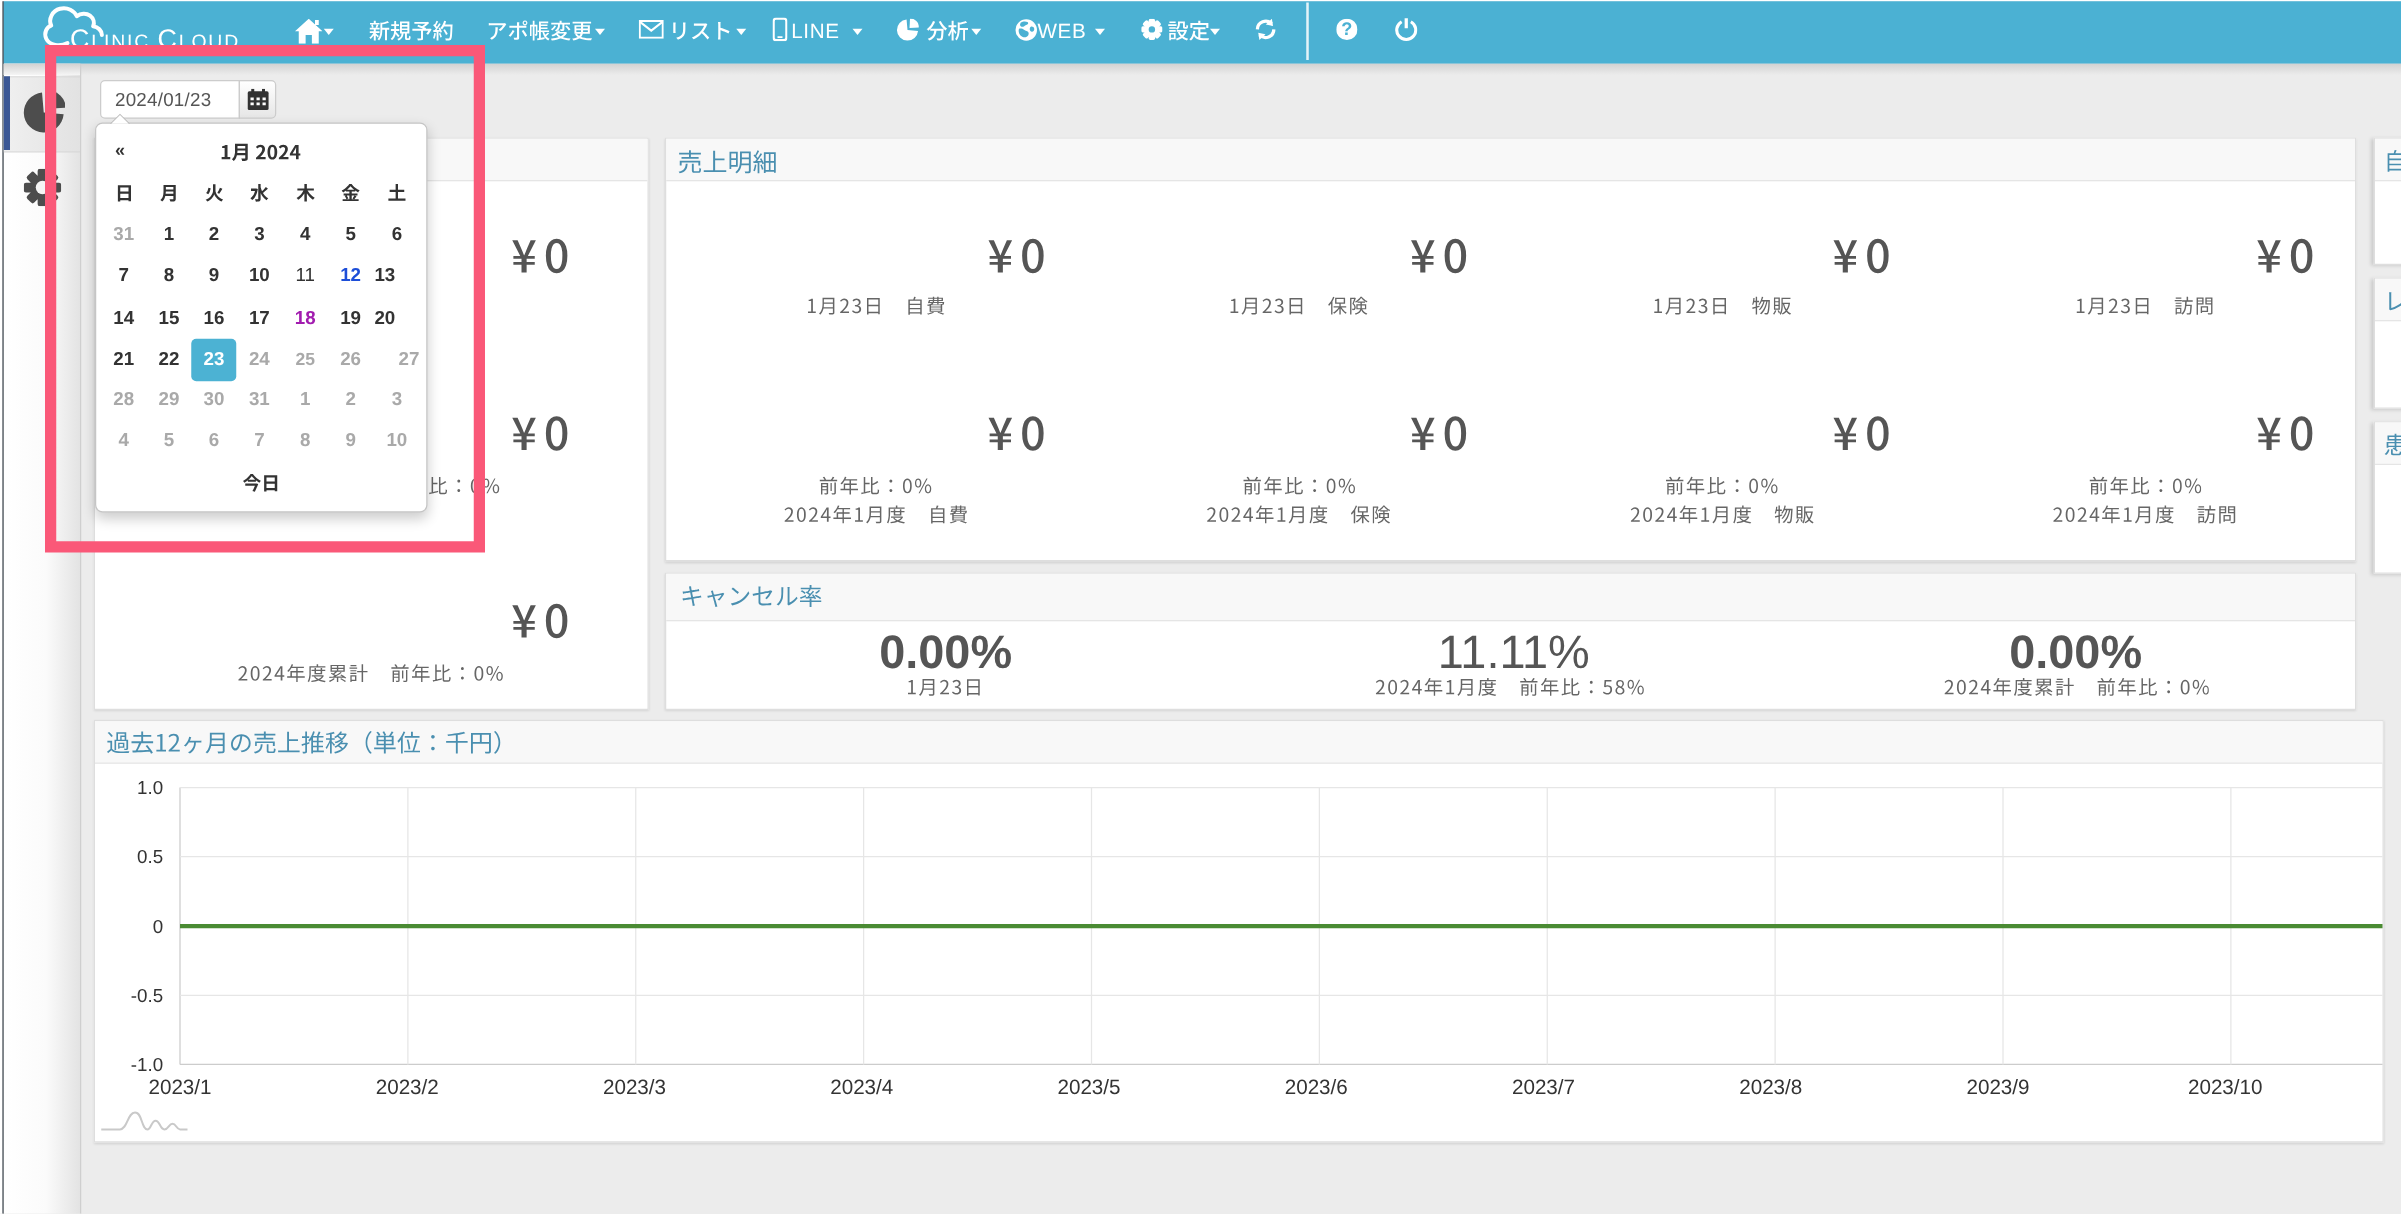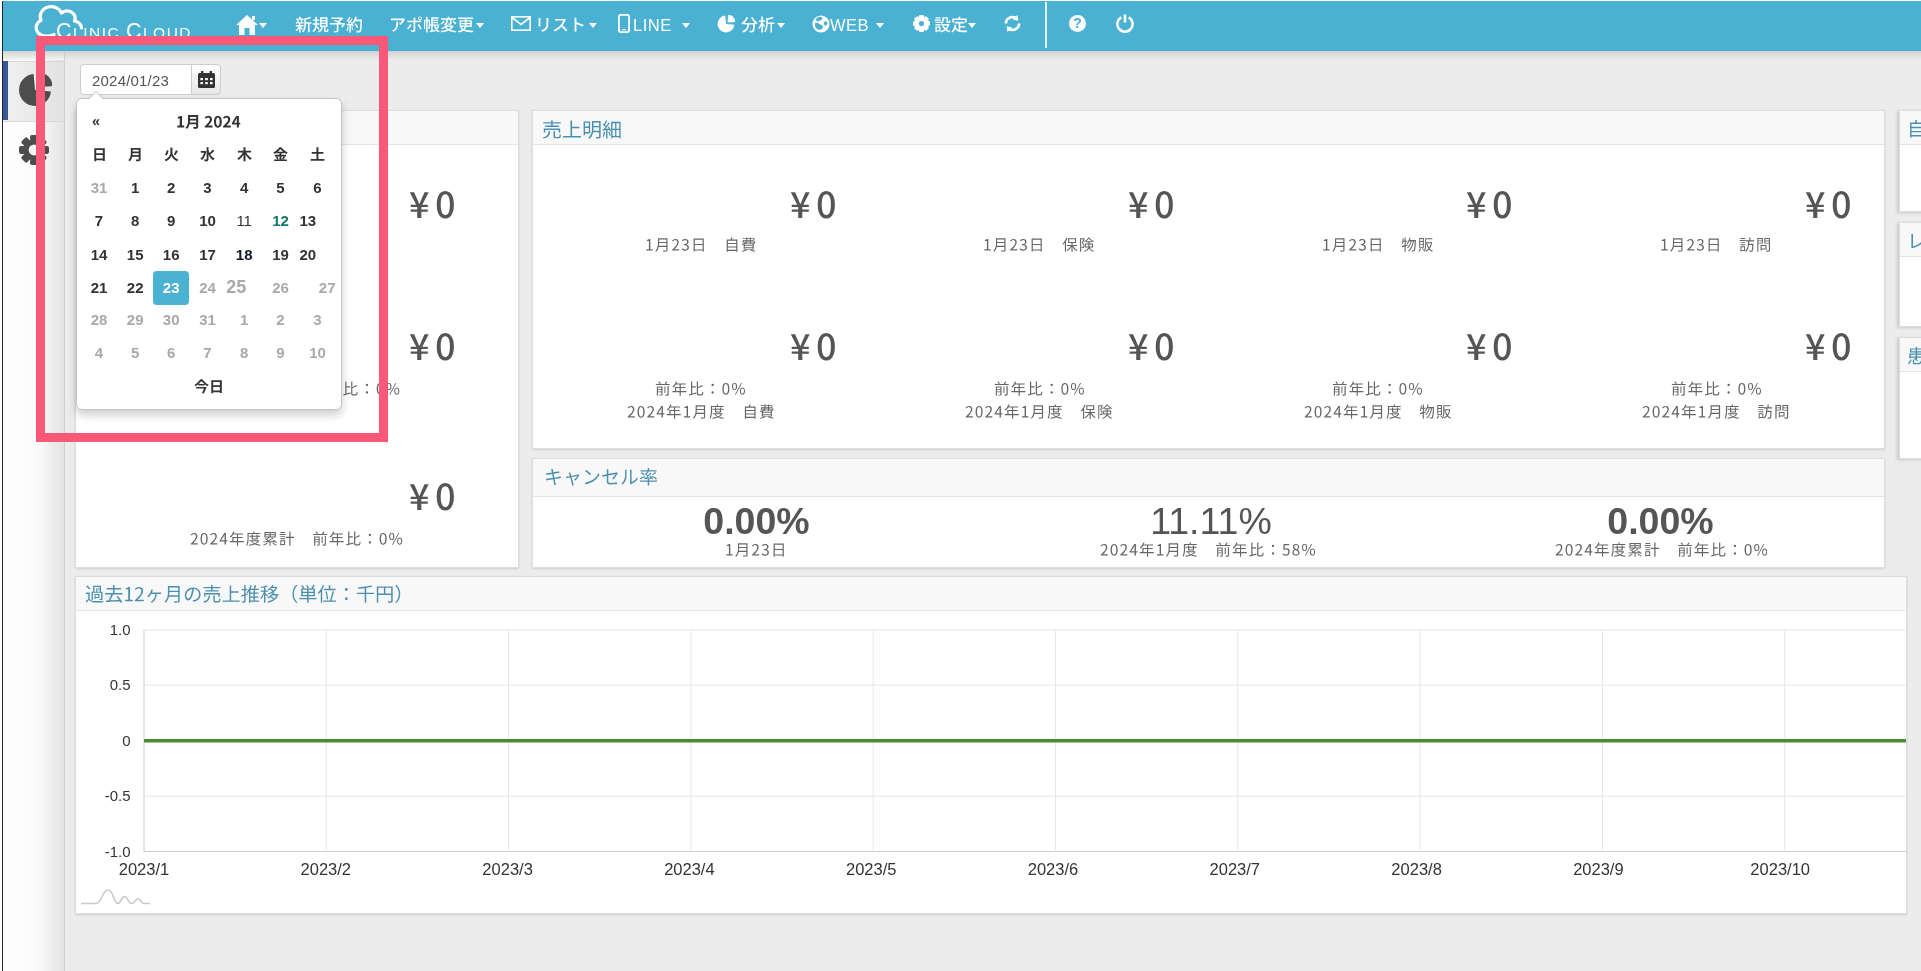--- a/index.html
+++ b/index.html
@@ -318,34 +318,34 @@
 <div style="position:absolute;z-index:52;left:153.2px;top:176.7px;width:36px;height:21px;text-align:center;font-size:15px;font-weight:bold;color:#333;line-height:21px">2</div>
 <div style="position:absolute;z-index:52;left:189.5px;top:176.7px;width:36px;height:21px;text-align:center;font-size:15px;font-weight:bold;color:#333;line-height:21px">3</div>
 <div style="position:absolute;z-index:52;left:226.2px;top:176.7px;width:36px;height:21px;text-align:center;font-size:15px;font-weight:bold;color:#333;line-height:21px">4</div>
 <div style="position:absolute;z-index:52;left:262.5px;top:176.7px;width:36px;height:21px;text-align:center;font-size:15px;font-weight:bold;color:#333;line-height:21px">5</div>
 <div style="position:absolute;z-index:52;left:299.5px;top:176.7px;width:36px;height:21px;text-align:center;font-size:15px;font-weight:bold;color:#333;line-height:21px">6</div>
 <div style="position:absolute;z-index:52;left:81px;top:209.9px;width:36px;height:21px;text-align:center;font-size:15px;font-weight:bold;color:#333;line-height:21px">7</div>
 <div style="position:absolute;z-index:52;left:117.19999999999999px;top:209.9px;width:36px;height:21px;text-align:center;font-size:15px;font-weight:bold;color:#333;line-height:21px">8</div>
 <div style="position:absolute;z-index:52;left:153.2px;top:209.9px;width:36px;height:21px;text-align:center;font-size:15px;font-weight:bold;color:#333;line-height:21px">9</div>
 <div style="position:absolute;z-index:52;left:189.5px;top:209.9px;width:36px;height:21px;text-align:center;font-size:15px;font-weight:bold;color:#333;line-height:21px">10</div>
 <div style="position:absolute;z-index:52;left:226.2px;top:209.9px;width:36px;height:21px;text-align:center;font-size:15px;font-weight:normal;color:#333;line-height:21px">11</div>
-<div style="position:absolute;z-index:52;left:262.5px;top:209.9px;width:36px;height:21px;text-align:center;font-size:15px;font-weight:bold;color:#0f766e;line-height:21px">12</div>
+<div style="position:absolute;z-index:52;left:262.5px;top:209.9px;width:36px;height:21px;text-align:center;font-size:15px;font-weight:bold;color:#1d4ed8;line-height:21px">12</div>
 <div style="position:absolute;z-index:52;left:299.5px;top:209.9px;width:36px;height:21px;font-size:15px;font-weight:bold;color:#333;line-height:21px">13</div>
 <div style="position:absolute;z-index:52;left:81px;top:243.7px;width:36px;height:21px;text-align:center;font-size:15px;font-weight:bold;color:#333;line-height:21px">14</div>
 <div style="position:absolute;z-index:52;left:117.19999999999999px;top:243.7px;width:36px;height:21px;text-align:center;font-size:15px;font-weight:bold;color:#333;line-height:21px">15</div>
 <div style="position:absolute;z-index:52;left:153.2px;top:243.7px;width:36px;height:21px;text-align:center;font-size:15px;font-weight:bold;color:#333;line-height:21px">16</div>
 <div style="position:absolute;z-index:52;left:189.5px;top:243.7px;width:36px;height:21px;text-align:center;font-size:15px;font-weight:bold;color:#333;line-height:21px">17</div>
-<div style="position:absolute;z-index:52;left:226.2px;top:243.7px;width:36px;height:21px;text-align:center;font-size:15px;font-weight:bold;color:#0f172a;line-height:21px">18</div>
+<div style="position:absolute;z-index:52;left:226.2px;top:243.7px;width:36px;height:21px;text-align:center;font-size:15px;font-weight:bold;color:#a21caf;line-height:21px">18</div>
 <div style="position:absolute;z-index:52;left:262.5px;top:243.7px;width:36px;height:21px;text-align:center;font-size:15px;font-weight:bold;color:#333;line-height:21px">19</div>
 <div style="position:absolute;z-index:52;left:299.5px;top:243.7px;width:36px;height:21px;text-align:left;font-size:15px;font-weight:bold;color:#333;line-height:21px">20</div>
 <div style="position:absolute;z-index:52;left:81px;top:277.2px;width:36px;height:21px;text-align:center;font-size:15px;font-weight:bold;color:#333;line-height:21px">21</div>
 <div style="position:absolute;z-index:52;left:117.19999999999999px;top:277.2px;width:36px;height:21px;text-align:center;font-size:15px;font-weight:bold;color:#333;line-height:21px">22</div>
 <div style="position:absolute;z-index:52;left:153.2px;top:277.2px;width:36px;height:21px;text-align:center;font-size:15px;font-weight:bold;color:#fff;line-height:21px">23</div>
 <div style="position:absolute;z-index:52;left:189.5px;top:277.2px;width:36px;height:21px;text-align:center;font-size:15px;font-weight:bold;color:#a9a9a9;line-height:21px">24</div>
-<div style="position:absolute;z-index:52;left:226.2px;top:277.2px;width:36px;height:21px;text-align:left;font-size:18px;font-weight:bold;color:#a9a9a9;line-height:21px">25</div>
+<div style="position:absolute;z-index:52;left:226.2px;top:277.2px;width:36px;height:21px;text-align:center;font-size:14px;font-weight:bold;color:#a9a9a9;line-height:21px">25</div>
 <div style="position:absolute;z-index:52;left:262.5px;top:277.2px;width:36px;height:21px;text-align:center;font-size:15px;font-weight:bold;color:#a9a9a9;line-height:21px">26</div>
 <div style="position:absolute;z-index:52;left:299.5px;top:277.2px;width:36px;height:21px;text-align:right;font-size:15px;font-weight:bold;color:#a9a9a9;line-height:21px">27</div>
 <div style="position:absolute;z-index:52;left:81px;top:308.6px;width:36px;height:21px;text-align:center;font-size:15px;font-weight:bold;color:#a9a9a9;line-height:21px">28</div>
 <div style="position:absolute;z-index:52;left:117.19999999999999px;top:308.6px;width:36px;height:21px;text-align:center;font-size:15px;font-weight:bold;color:#a9a9a9;line-height:21px">29</div>
 <div style="position:absolute;z-index:52;left:153.2px;top:308.6px;width:36px;height:21px;text-align:center;font-size:15px;font-weight:bold;color:#a9a9a9;line-height:21px">30</div>
 <div style="position:absolute;z-index:52;left:189.5px;top:308.6px;width:36px;height:21px;text-align:center;font-size:15px;font-weight:bold;color:#a9a9a9;line-height:21px">31</div>
 <div style="position:absolute;z-index:52;left:226.2px;top:308.6px;width:36px;height:21px;text-align:center;font-size:15px;font-weight:bold;color:#a9a9a9;line-height:21px">1</div>
 <div style="position:absolute;z-index:52;left:262.5px;top:308.6px;width:36px;height:21px;text-align:center;font-size:15px;font-weight:bold;color:#a9a9a9;line-height:21px">2</div>
 <div style="position:absolute;z-index:52;left:299.5px;top:308.6px;width:36px;height:21px;text-align:center;font-size:15px;font-weight:bold;color:#a9a9a9;line-height:21px">3</div>
 <div style="position:absolute;z-index:52;left:81px;top:342.0px;width:36px;height:21px;text-align:center;font-size:15px;font-weight:bold;color:#a9a9a9;line-height:21px">4</div>

